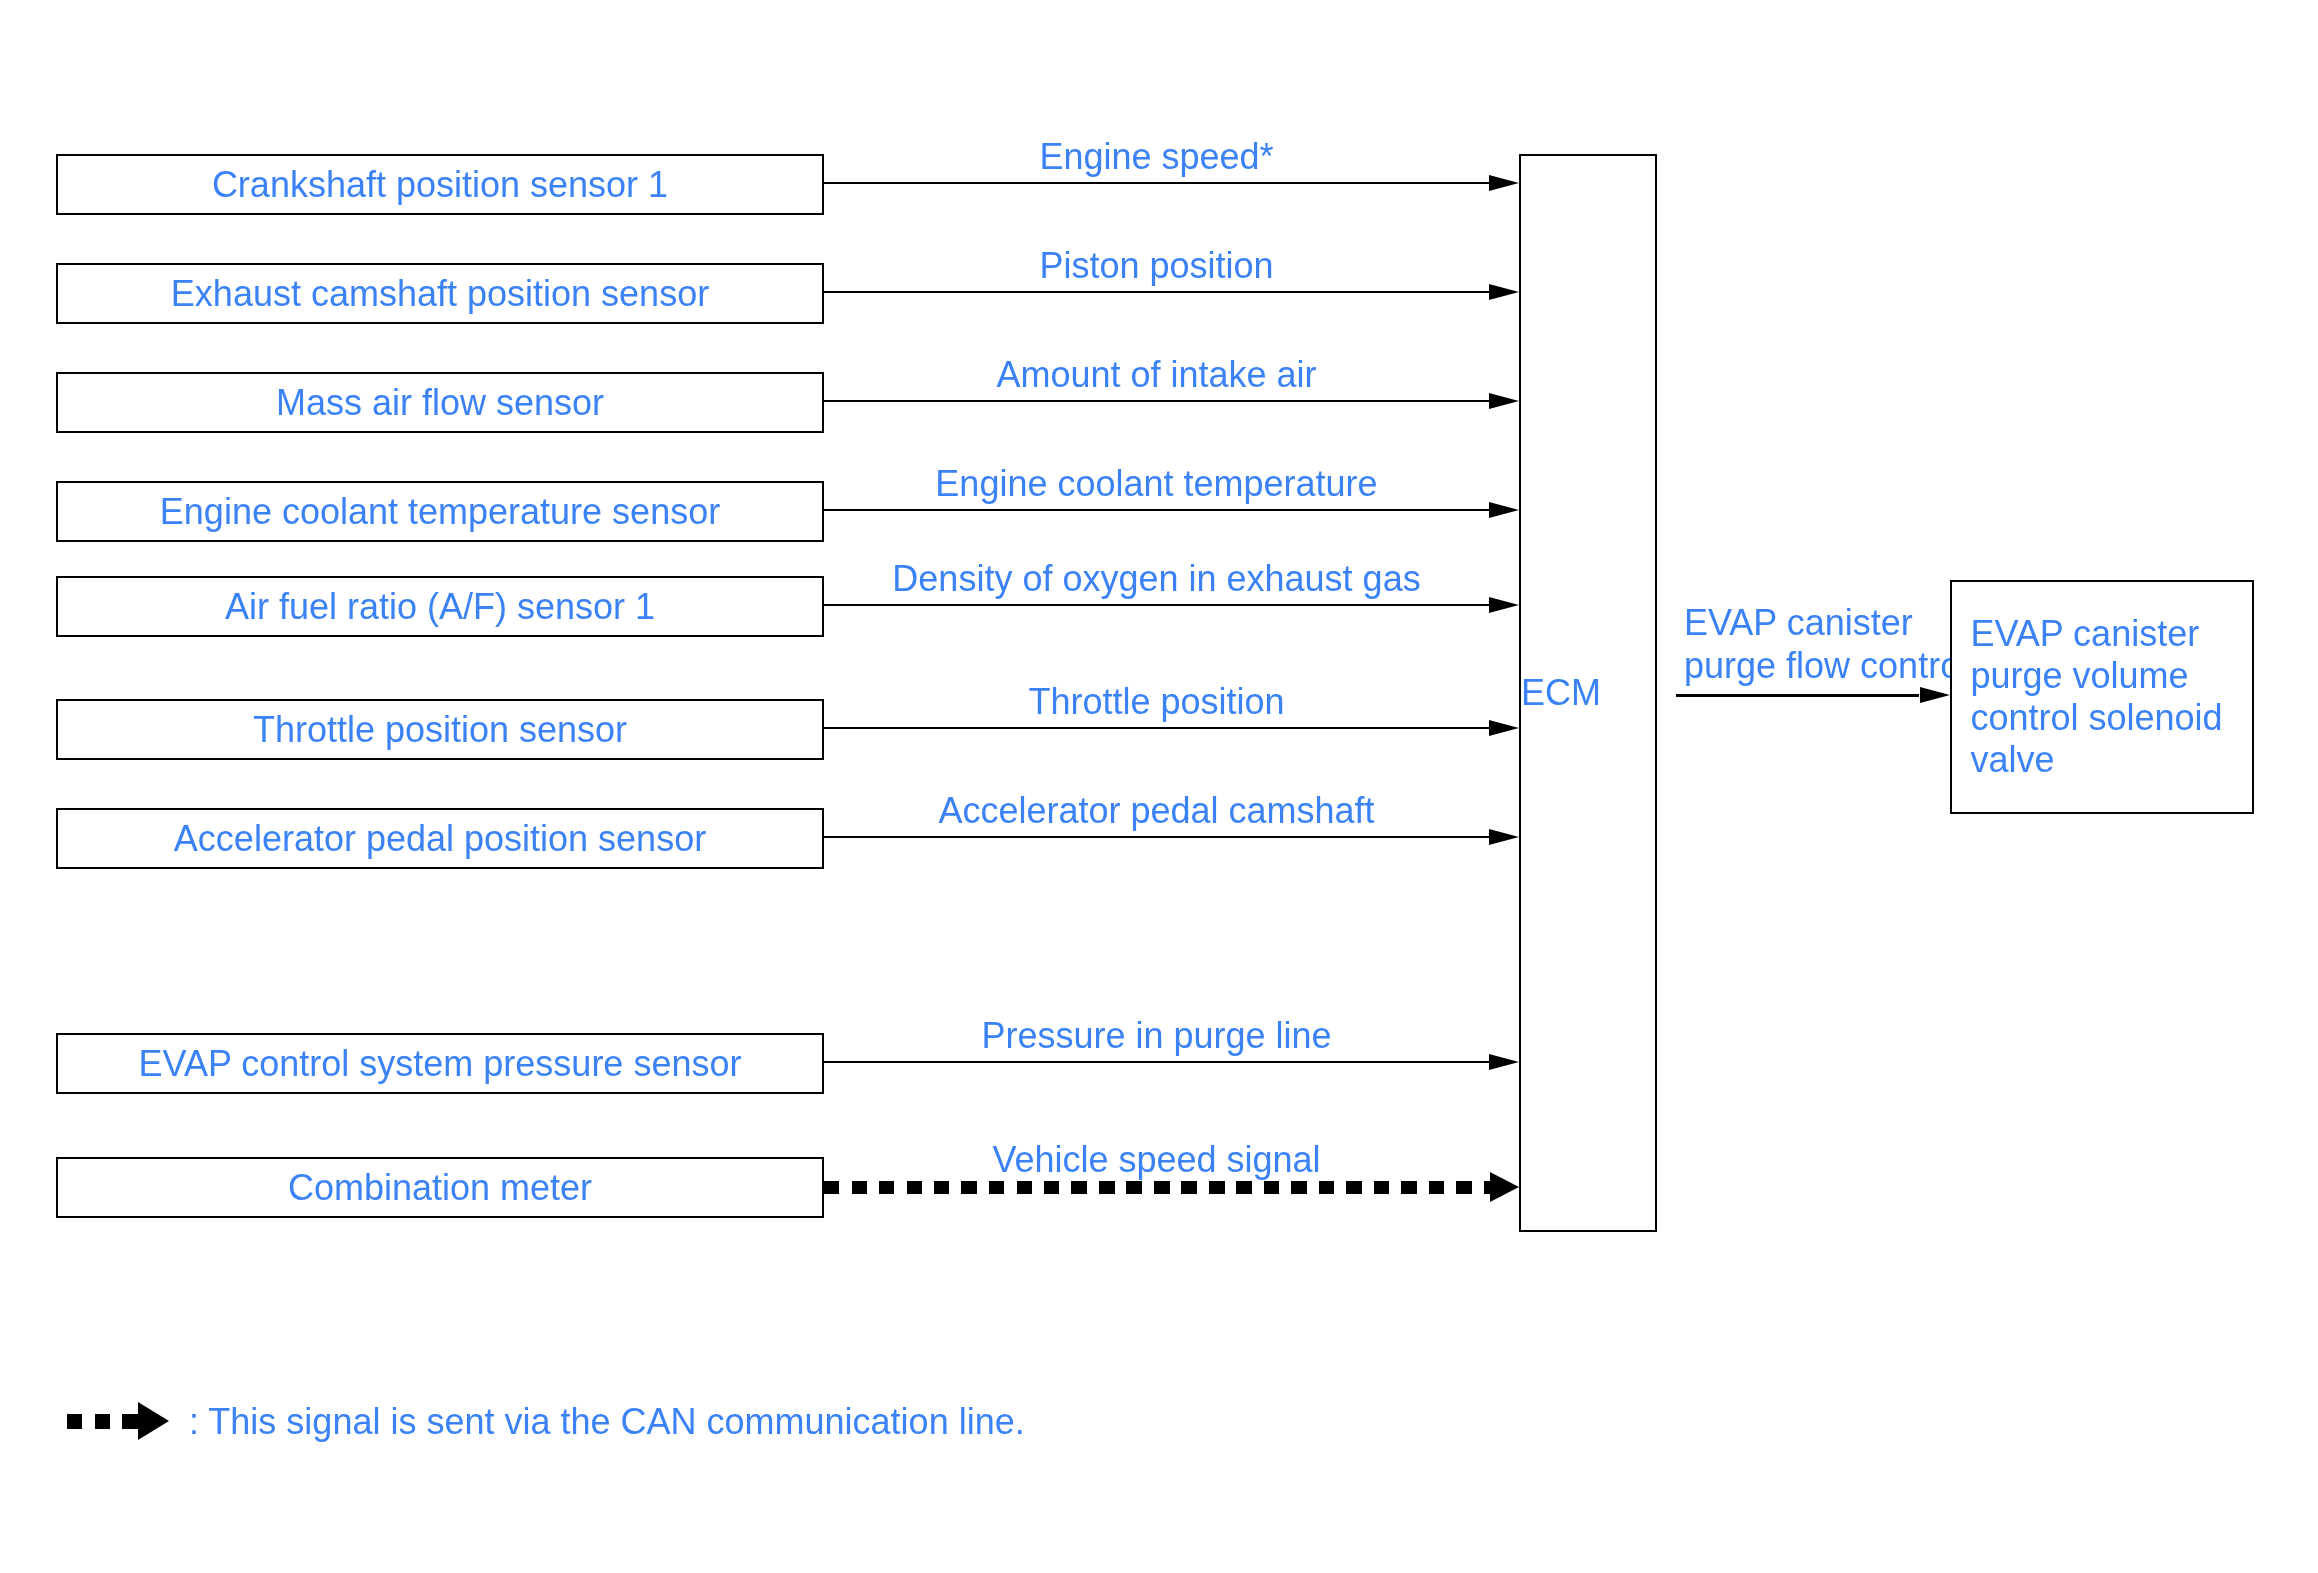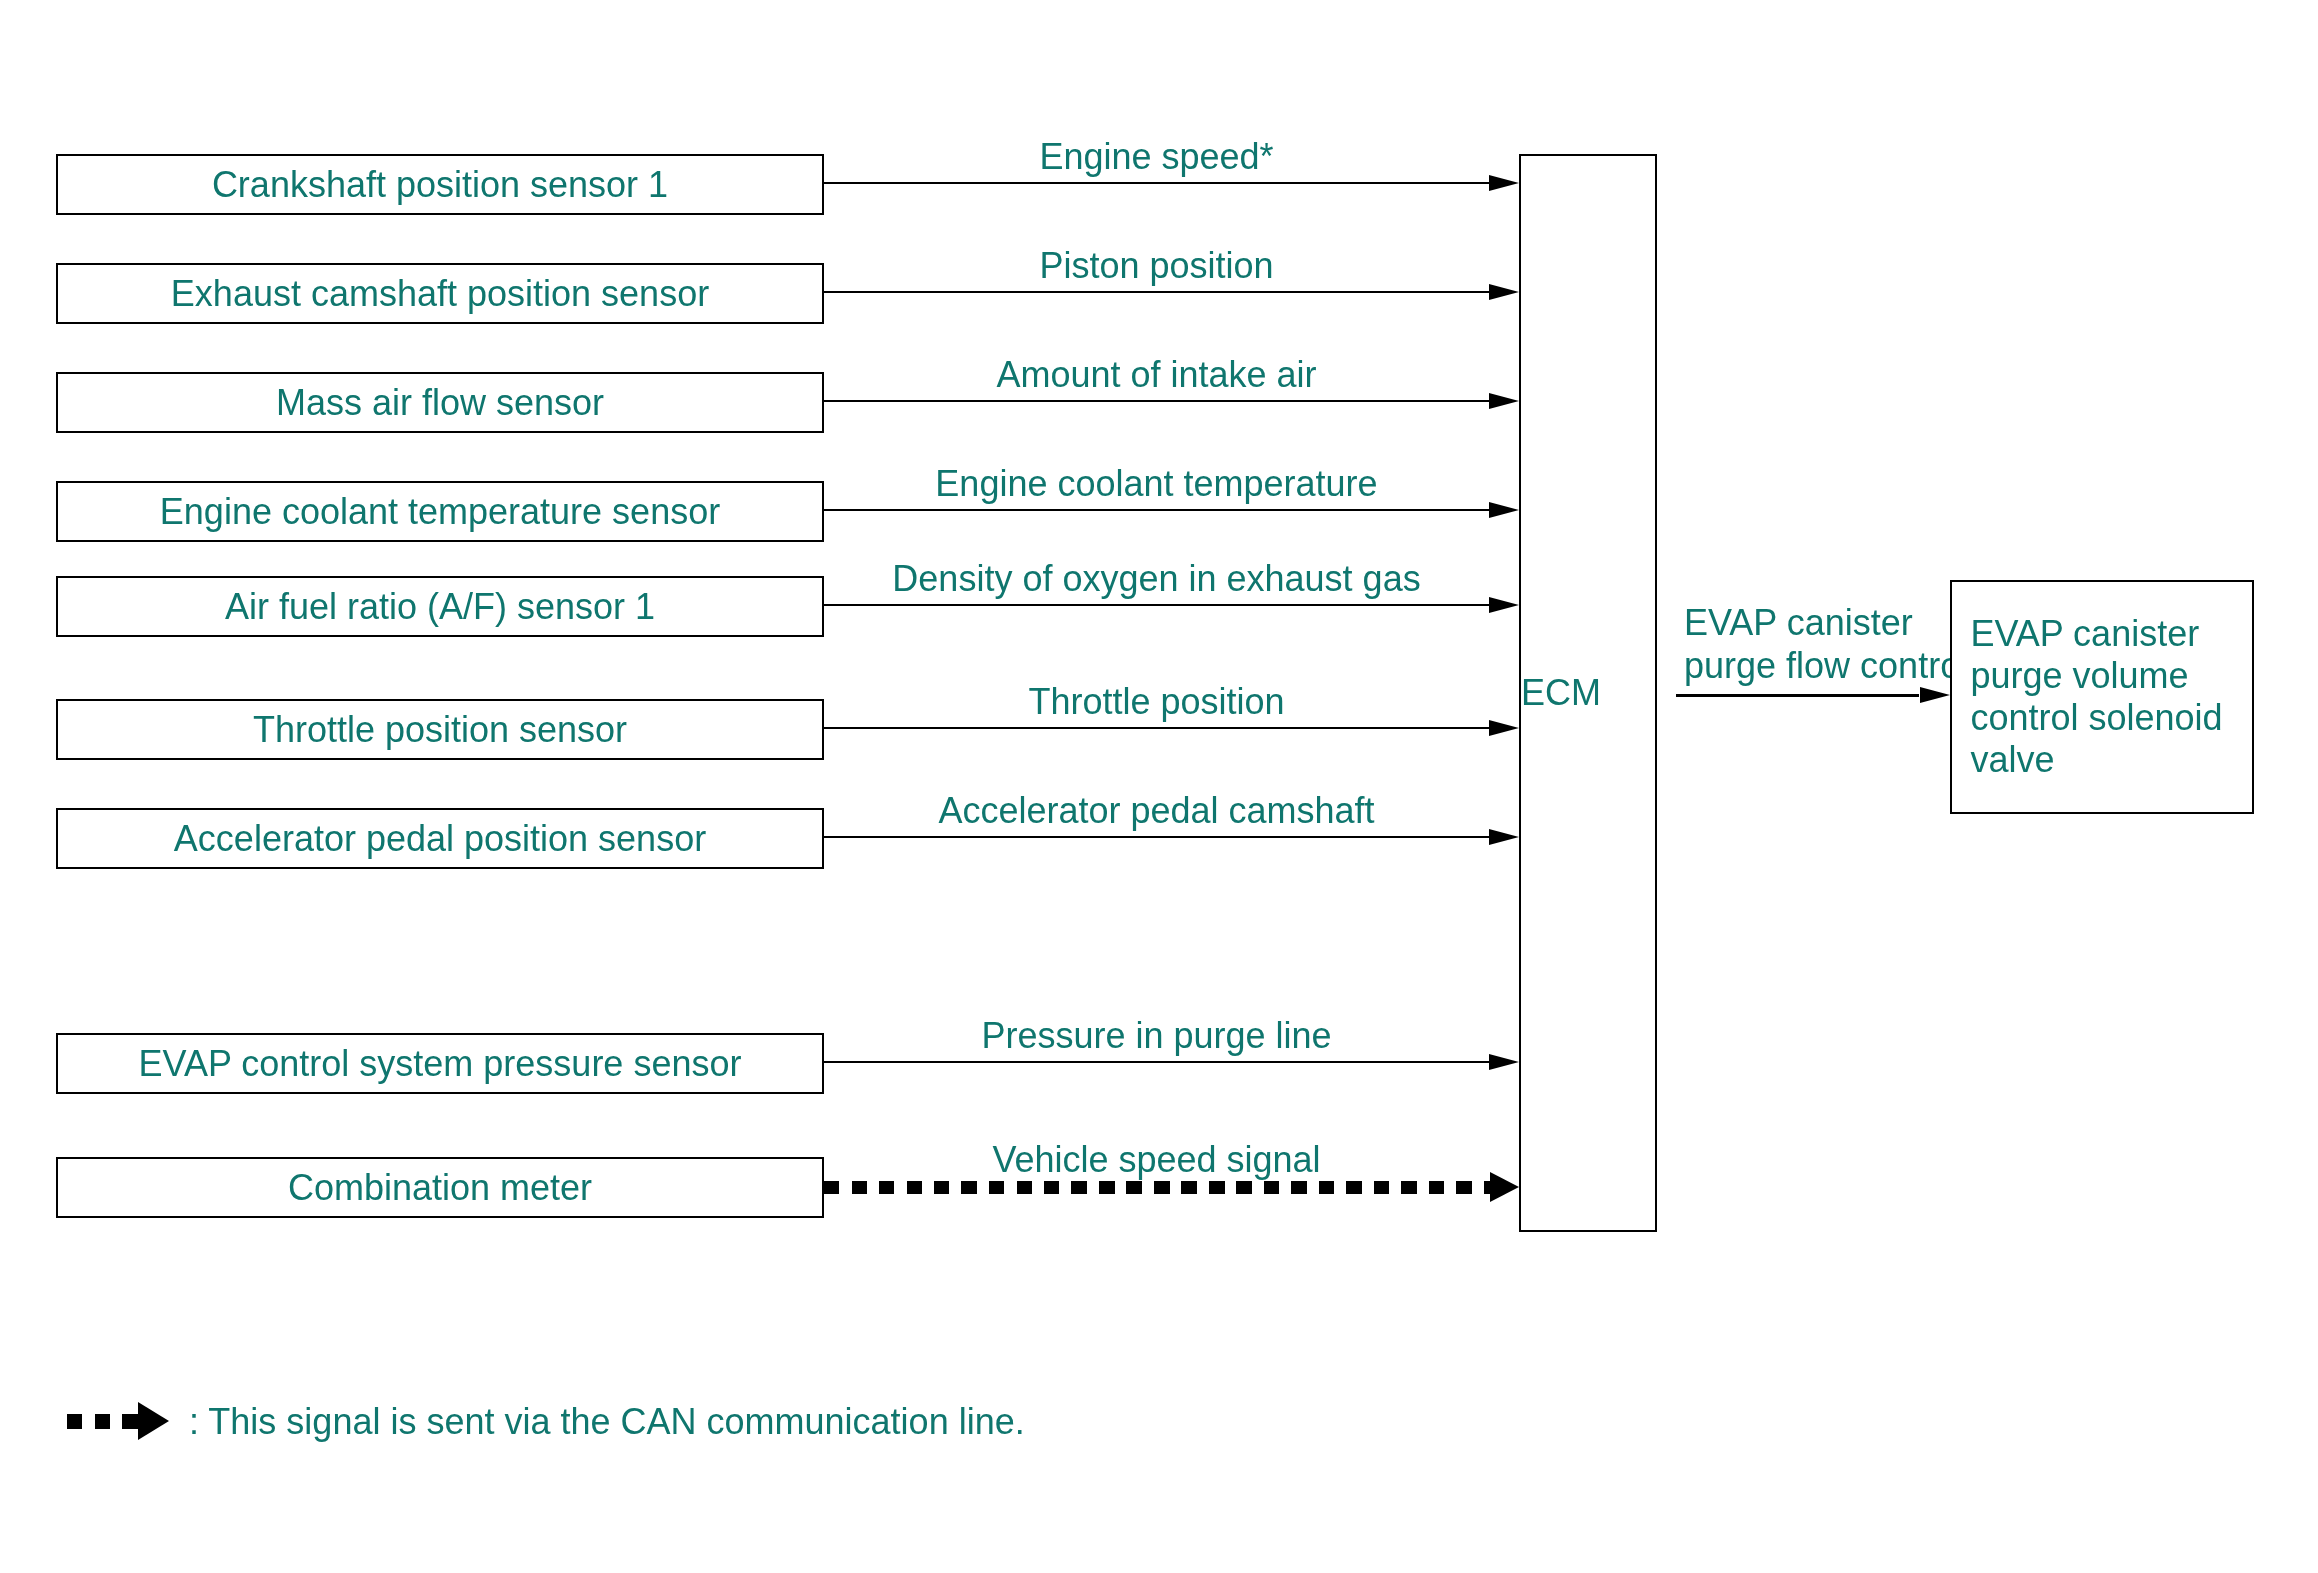--- a/index.html
+++ b/index.html
@@ -3,21 +3,21 @@
 <meta charset="utf-8">
 <style>
   html,body{margin:0;padding:0;background:#fff;}
   #canvas{
     position:relative;
     width:2319px;
     height:1573px;
     background:#ffffff;
     font-family:"Liberation Sans","DejaVu Sans",sans-serif;
     font-size:36px;
-    color:#0f766e;
+    color:#3b82f6;
     overflow:hidden;
   }
   .row{position:absolute;left:0;width:2319px;height:61px;}
   .src-box{
     position:absolute;left:56px;top:0;width:768px;height:61px;
     border:2.9px solid #000;box-sizing:border-box;
     display:flex;align-items:center;justify-content:center;
     background:#fff;white-space:nowrap;
   }
   .sig-label{

